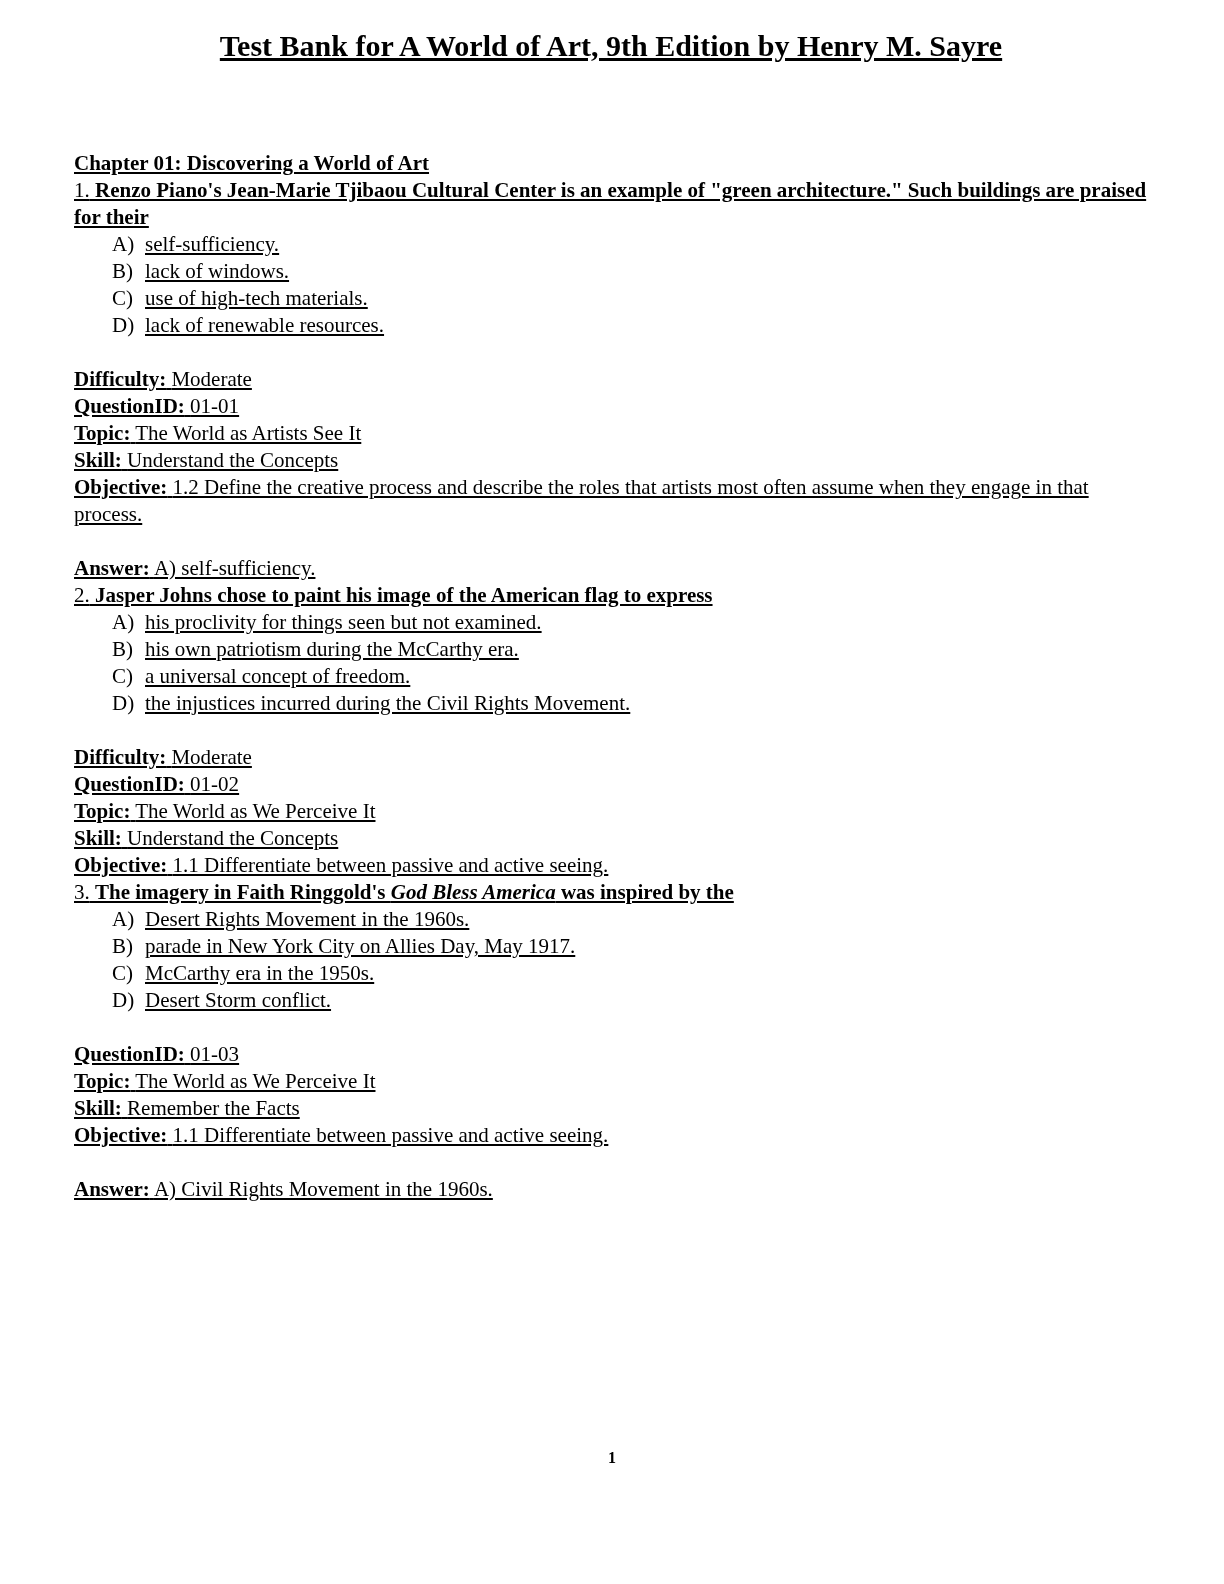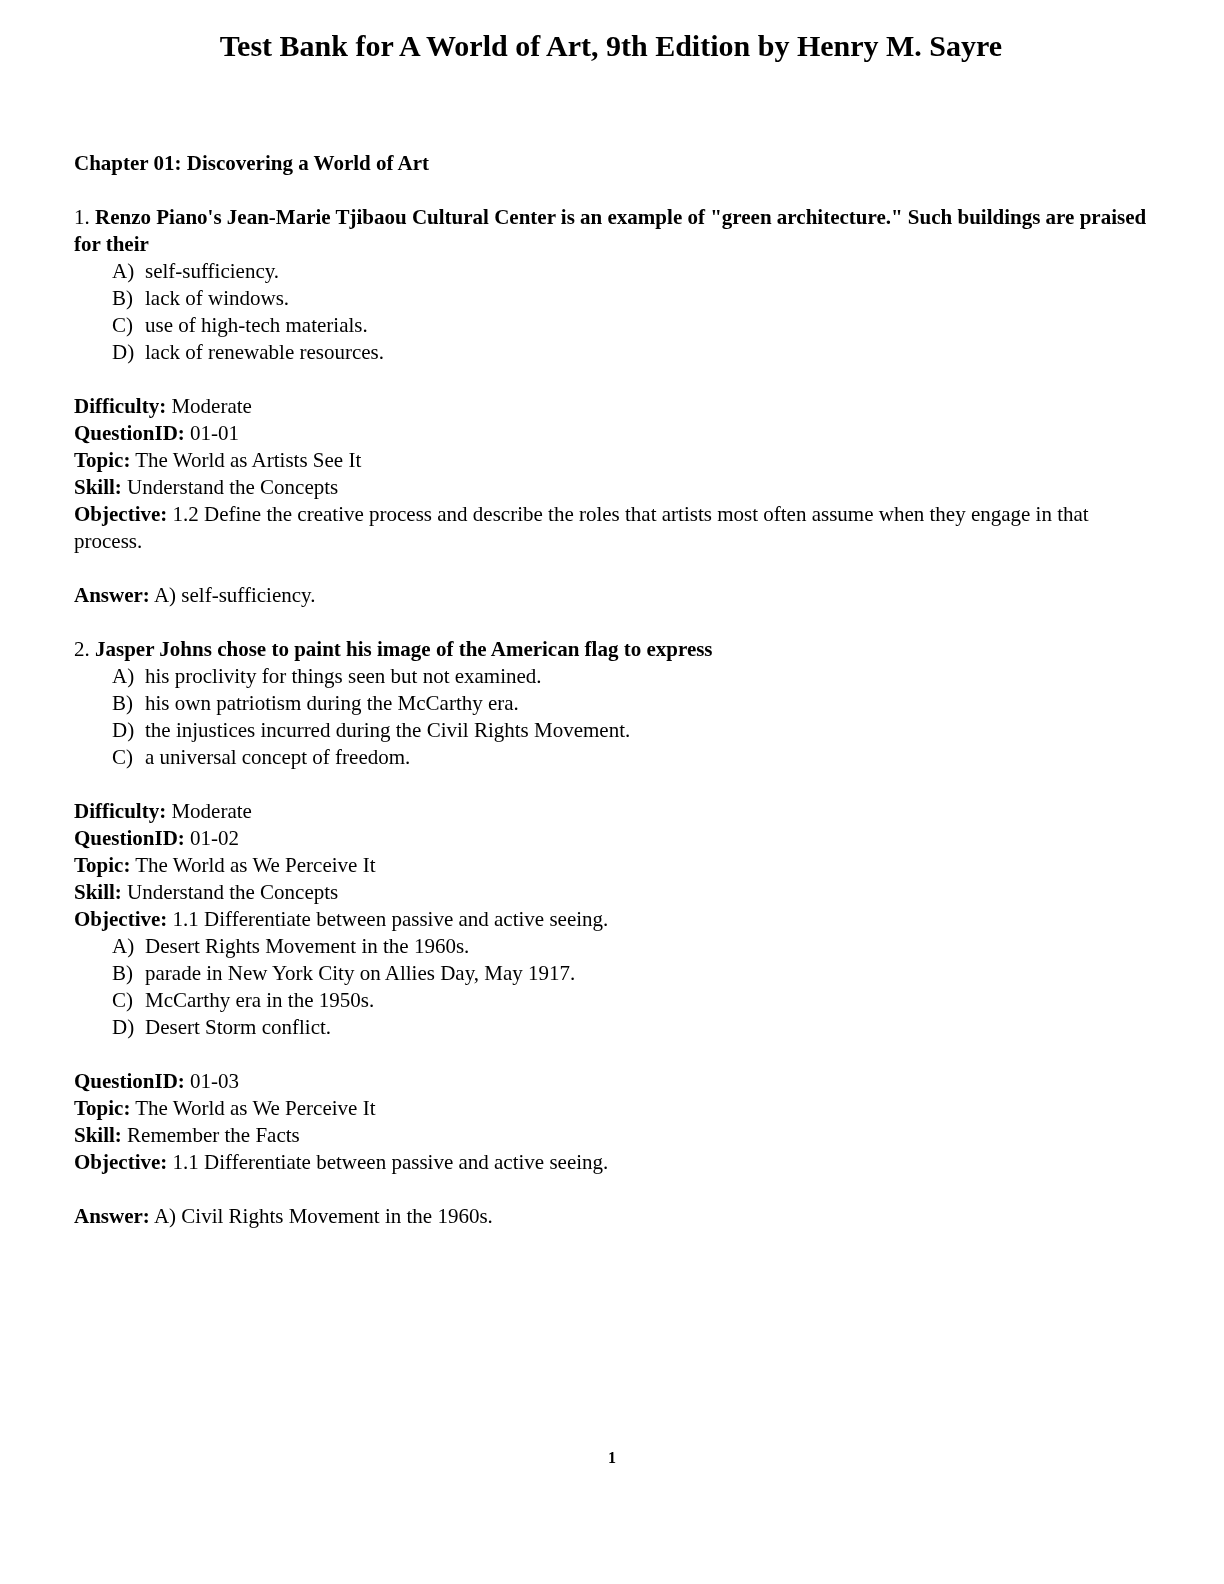--- a/index.html
+++ b/index.html
@@ -12,32 +12,33 @@
     line-height: 27px;
     color: #000000;
   }
   .page {
     position: relative;
     width: 1224px;
     height: 1584px;
     background: #ffffff;
     padding: 28px 76px 0 74px;
     overflow: hidden;
+    text-decoration: underline;
   }
   .doc-title {
     text-align: center;
     font-weight: bold;
     font-size: 30px;
     line-height: 36px;
     margin-bottom: 86px;
   }
   .chapter {
     font-weight: bold;
   }
-  .stem { margin-top: 27px; }
+  .stem { }
   .stem b i { font-style: italic; }
   .options { }
   .option { padding-left: 38px; }
   .opt-letter { display: inline-block; min-width: 33px; }
   .meta { margin-top: 27px; }
   .meta-line { }
   .answer { margin-top: 27px; }
   .page-number {
     position: absolute;
     left: 0;
@@ -74,33 +75,34 @@
       <div class="meta-line"><b>Objective:</b> <span>1.2 Define the creative process and describe the roles that artists most often assume when they engage in that process.</span></div>
     </div>
     <p class="answer"><b>Answer:</b> <span>A) self-sufficiency.</span></p>
   </section>
 
   <section>
     <p class="stem"><span>2.</span> <b><span>Jasper Johns chose to paint his image of the American flag to express</span><i></i><span></span></b></p>
     <div class="options">
       <div class="option"><span class="opt-letter">A)</span><span>his proclivity for things seen but not examined.</span></div>
       <div class="option"><span class="opt-letter">B)</span><span>his own patriotism during the McCarthy era.</span></div>
+      <div class="option"><span class="opt-letter">C)</span><span>a universal concept of freedom.</span></div>
       <div class="option"><span class="opt-letter">D)</span><span>the injustices incurred during the Civil Rights Movement.</span></div>
-      <div class="option"><span class="opt-letter">C)</span><span>a universal concept of freedom.</span></div>
     </div>
     <div class="meta">
       <div class="meta-line"><b>Difficulty:</b> <span>Moderate</span></div>
       <div class="meta-line"><b>QuestionID:</b> <span>01-02</span></div>
       <div class="meta-line"><b>Topic:</b> <span>The World as We Perceive It</span></div>
       <div class="meta-line"><b>Skill:</b> <span>Understand the Concepts</span></div>
       <div class="meta-line"><b>Objective:</b> <span>1.1 Differentiate between passive and active seeing.</span></div>
     </div>
   </section>
 
   <section>
+    <p class="stem"><span>3.</span> <b><span>The imagery in Faith Ringgold's </span><i>God Bless America</i><span> was inspired by the</span></b></p>
     <div class="options">
       <div class="option"><span class="opt-letter">A)</span><span>Desert Rights Movement in the 1960s.</span></div>
       <div class="option"><span class="opt-letter">B)</span><span>parade in New York City on Allies Day, May 1917.</span></div>
       <div class="option"><span class="opt-letter">C)</span><span>McCarthy era in the 1950s.</span></div>
       <div class="option"><span class="opt-letter">D)</span><span>Desert Storm conflict.</span></div>
     </div>
     <div class="meta">
       <div class="meta-line"><b>QuestionID:</b> <span>01-03</span></div>
       <div class="meta-line"><b>Topic:</b> <span>The World as We Perceive It</span></div>
       <div class="meta-line"><b>Skill:</b> <span>Remember the Facts</span></div>

